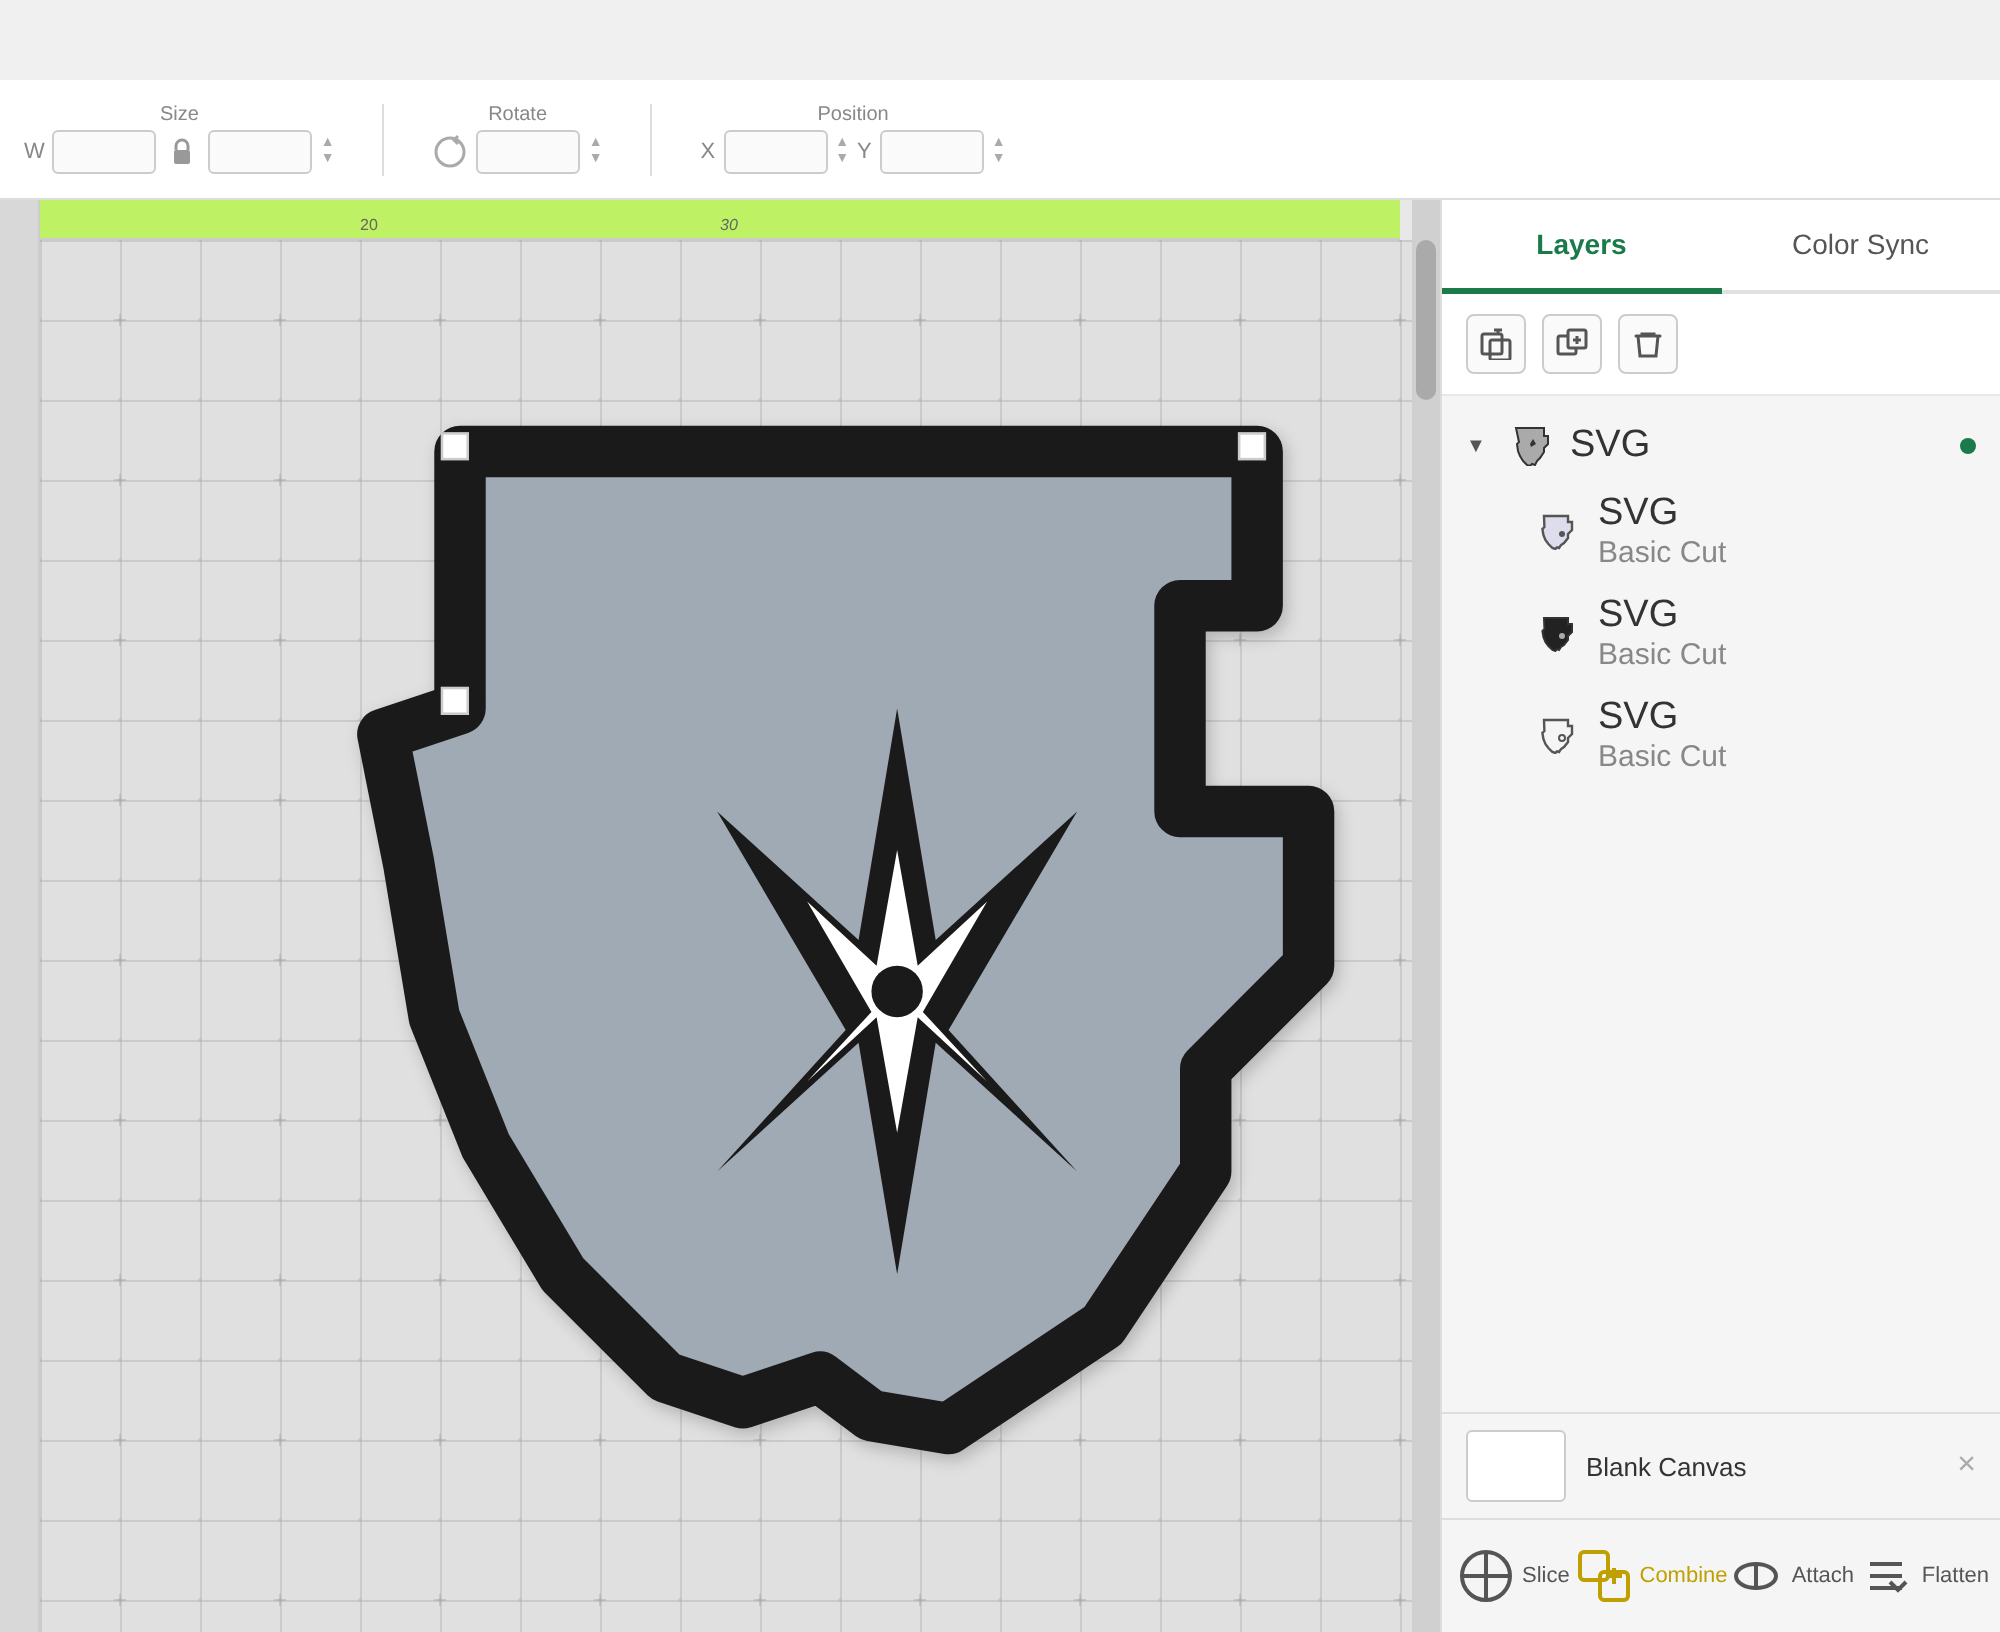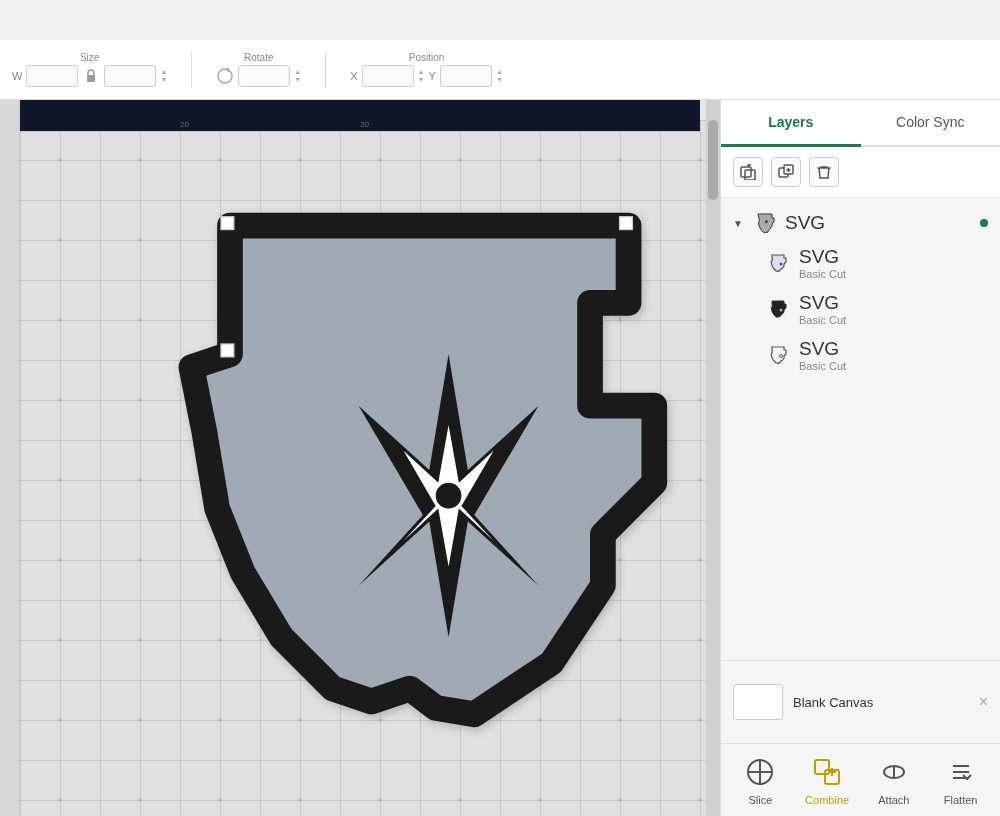--- a/index.html
+++ b/index.html
@@ -66,22 +66,22 @@
       flex: 1;
       position: relative;
       background: #e8e8e8;
       overflow: hidden;
     }
 
     
     .ruler-h {
       position: absolute;
       top: 0; left: 0; right: 20px;
-      height: 32px;
-      background: #0f172a;
+      height: 20px;
+      background: #bef264;
       border-bottom: 1px solid #ccc;
       display: flex;
       align-items: flex-end;
       padding-bottom: 2px;
       z-index: 10;
     }
     .ruler-v {
       position: absolute;
       top: 0; left: 0;
       width: 20px;
@@ -231,41 +231,41 @@
       gap: 8px;
       cursor: pointer;
     }
 
     .layer-name {
       font-size: 19px;
       color: #333;
       font-weight: 500;
     }
     .layer-subname {
-      font-size: 11px;
+      font-size: 15px;
       color: #888;
     }
     .layer-text-group {
       display: flex;
       flex-direction: column;
     }
 
     .layer-dot {
       width: 8px; height: 8px;
       border-radius: 50%;
       background: #1a7a4a;
       margin-left: auto;
       flex-shrink: 0;
     }
 
     
     .blank-canvas-bar {
       background: #f5f5f5;
       border-top: 1px solid #ddd;
-      padding: 23px 12px;
+      padding: 8px 12px;
       display: flex;
       align-items: center;
       gap: 10px;
     }
     .blank-canvas-thumb {
       width: 50px; height: 36px;
       background: #fff;
       border: 1px solid #ccc;
       border-radius: 3px;
       flex-shrink: 0;
@@ -286,21 +286,21 @@
       display: flex;
       padding: 10px 8px;
       background: #f5f5f5;
       border-top: 1px solid #ddd;
       gap: 4px;
       justify-content: space-around;
       align-items: flex-end;
     }
     .action-btn {
       display: flex;
-      flex-direction: column;
+      flex-direction: row;
       align-items: center;
       gap: 4px;
       cursor: pointer;
       min-width: 50px;
     }
     .action-btn-icon {
       width: 36px; height: 36px;
       display: flex; align-items: center; justify-content: center;
       font-size: 18px;
       color: #555;

